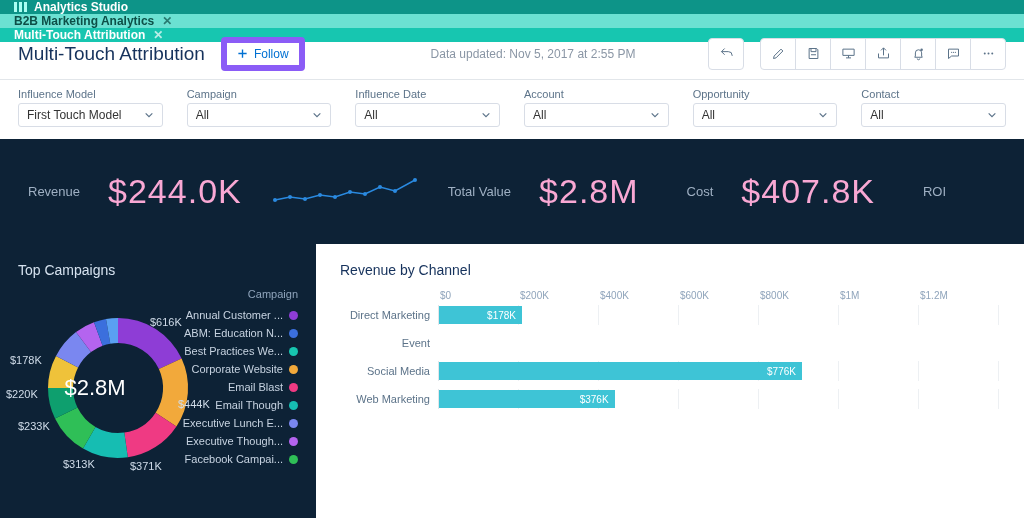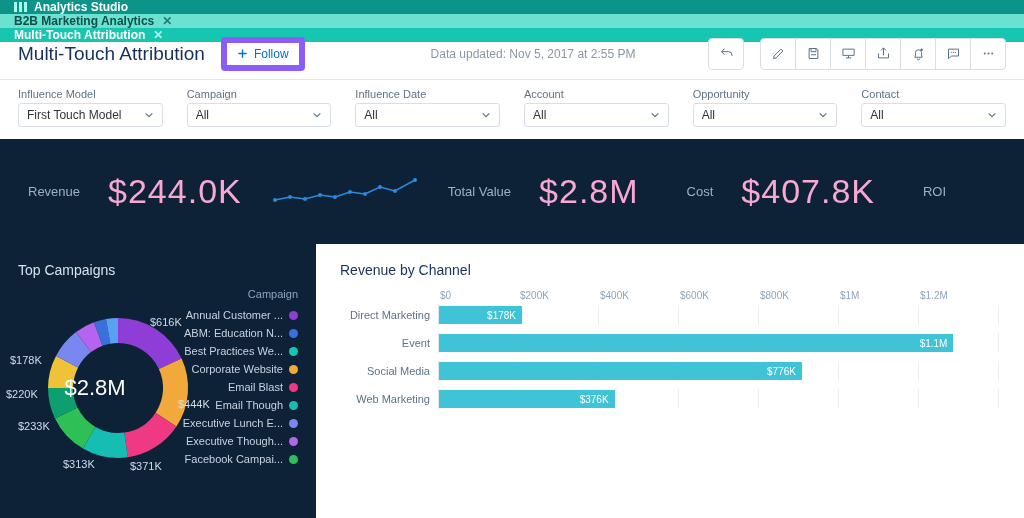--- a/index.html
+++ b/index.html
@@ -311,25 +311,20 @@
           <div class="barrow">
             <div class="barlbl">Direct Marketing</div>
   <div class="bartrack">
     <div class="bar" style="width:14.8%">
                 <span class="val">$178K</span>
               </div>
   </div>
           </div>
           <div class="barrow">
             <div class="barlbl">Event</div>
-  <div class="bartrack">
-    <div class="bar" style="width:91.7%">
-                <span class="val">$1.1M</span>
-              </div>
-  </div>
           </div>
           <div class="barrow">
             <div class="barlbl">Social Media</div>
   <div class="bartrack">
     <div class="bar" style="width:64.7%">
                 <span class="val">$776K</span>
               </div>
   </div>
           </div>
           <div class="barrow">

